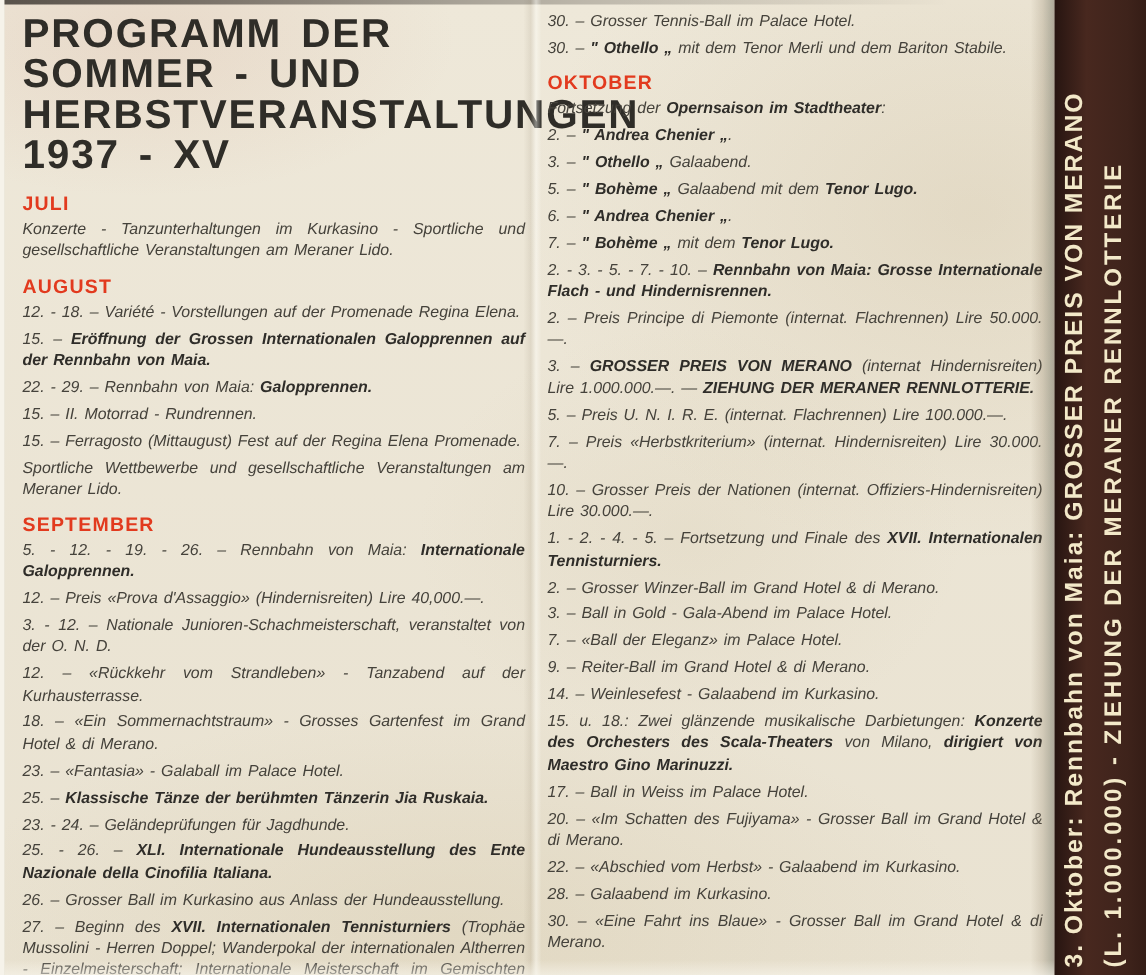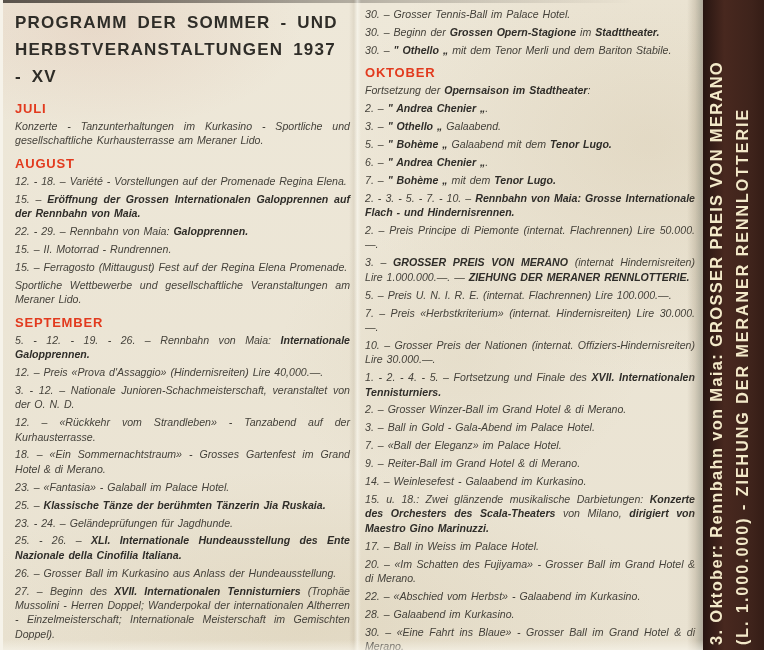--- a/index.html
+++ b/index.html
@@ -24,21 +24,21 @@
   }
   .top-edge {
     position: absolute;
     top: 0; left: 0; right: 61px; height: 3px;
     background: linear-gradient(90deg, rgba(40,35,30,0.75), rgba(40,35,30,0.25) 55%, transparent 90%);
   }
   .col { position: absolute; top: 0; }
   .col-left  { left: 12px;  width: 335px; top: 9px;  }
   .col-right { left: 362px; width: 330px; top: 7px;  }
   .title {
-    font-size: 17px;
+    font-size: 27px;
     font-weight: bold;
     letter-spacing: 1.2px;
     word-spacing: 4px;
     line-height: 27px;
     color: #2f2d28;
     margin-bottom: 11px;
   }
   .month-heading {
     color: var(--heading-red, #e23a1e);
     font-weight: bold;
@@ -98,21 +98,21 @@
 <div class="paper">
   <div class="top-edge"></div>
 
   <div class="col col-left">
     <div class="title">
       <div>PROGRAMM DER SOMMER - UND</div>
       <div>HERBSTVERANSTALTUNGEN 1937 - XV</div>
     </div>
     <div>
         <div class="month-heading">JULI</div>
-        <p class="entry"><span>Konzerte - Tanzunterhaltungen im Kurkasino - Sportliche und gesellschaftliche Kurhausterrasse am Meraner Lido.</span></p>
+        <p class="entry"><span>Konzerte - Tanzunterhaltungen im Kurkasino - Sportliche und gesellschaftliche Veranstaltungen am Meraner Lido.</span></p>
         <div class="month-heading">AUGUST</div>
         <p class="entry"><span class="date">12. - 18. – </span><span>Variété - Vorstellungen auf der Promenade Regina Elena.</span></p>
         <p class="entry"><span class="date">15. – </span><span class="b">Eröffnung der Grossen Internationalen Galopprennen auf der Rennbahn von Maia.</span></p>
         <p class="entry"><span class="date">22. - 29. – </span><span>Rennbahn von Maia: </span><span class="b">Galopprennen.</span></p>
         <p class="entry"><span class="date">15. – </span><span>II. Motorrad - Rundrennen.</span></p>
         <p class="entry"><span class="date">15. – </span><span>Ferragosto (Mittaugust) Fest auf der Regina Elena Promenade.</span></p>
         <p class="entry"><span>Sportliche Wettbewerbe und gesellschaftliche Veranstaltungen am Meraner Lido.</span></p>
         <div class="month-heading">SEPTEMBER</div>
         <p class="entry"><span class="date">5. - 12. - 19. - 26. – </span><span>Rennbahn von Maia: </span><span class="b">Internationale Galopprennen.</span></p>
         <p class="entry"><span class="date">12. – </span><span>Preis «Prova d'Assaggio» (Hindernisreiten) Lire 40,000.—.</span></p>
@@ -126,21 +126,20 @@
         <p class="entry"><span class="date">26. – </span><span>Grosser Ball im Kurkasino aus Anlass der Hundeausstellung.</span></p>
         <p class="entry"><span class="date">27. – </span><span>Beginn des </span><span class="b">XVII. Internationalen Tennisturniers</span><span> (Trophäe Mussolini - Herren Doppel; Wanderpokal der internationalen Altherren - Einzelmeisterschaft; Internationale Meisterschaft im Gemischten Doppel).</span></p>
       </div>
   </div>
 
   <div class="fold fold-center"></div>
 
   <div class="col col-right">
     <div>
         <p class="entry"><span class="date">30. – </span><span>Grosser Tennis-Ball im Palace Hotel.</span></p>
-        <p class="entry"><span class="date">30. – </span><span>Beginn der </span><span class="b">Grossen Opern-Stagione</span><span> im </span><span class="b">Stadttheater.</span></p>
         <p class="entry"><span class="date">30. – </span><span class="b">" Othello „</span><span> mit dem Tenor Merli und dem Bariton Stabile.</span></p>
         <div class="month-heading">OKTOBER</div>
         <p class="entry"><span>Fortsetzung der </span><span class="b">Opernsaison im Stadtheater</span><span>:</span></p>
         <p class="entry"><span class="date">2. – </span><span class="b">" Andrea Chenier „</span><span>.</span></p>
         <p class="entry"><span class="date">3. – </span><span class="b">" Othello „</span><span> Galaabend.</span></p>
         <p class="entry"><span class="date">5. – </span><span class="b">" Bohème „</span><span> Galaabend mit dem </span><span class="b">Tenor Lugo.</span></p>
         <p class="entry"><span class="date">6. – </span><span class="b">" Andrea Chenier „</span><span>.</span></p>
         <p class="entry"><span class="date">7. – </span><span class="b">" Bohème „</span><span> mit dem </span><span class="b">Tenor Lugo.</span></p>
         <p class="entry"><span class="date">2. - 3. - 5. - 7. - 10. – </span><span class="b">Rennbahn von Maia: Grosse Internationale Flach - und Hindernisrennen.</span></p>
         <p class="entry"><span class="date">2. – </span><span>Preis Principe di Piemonte (internat. Flachrennen) Lire 50.000.—.</span></p>

